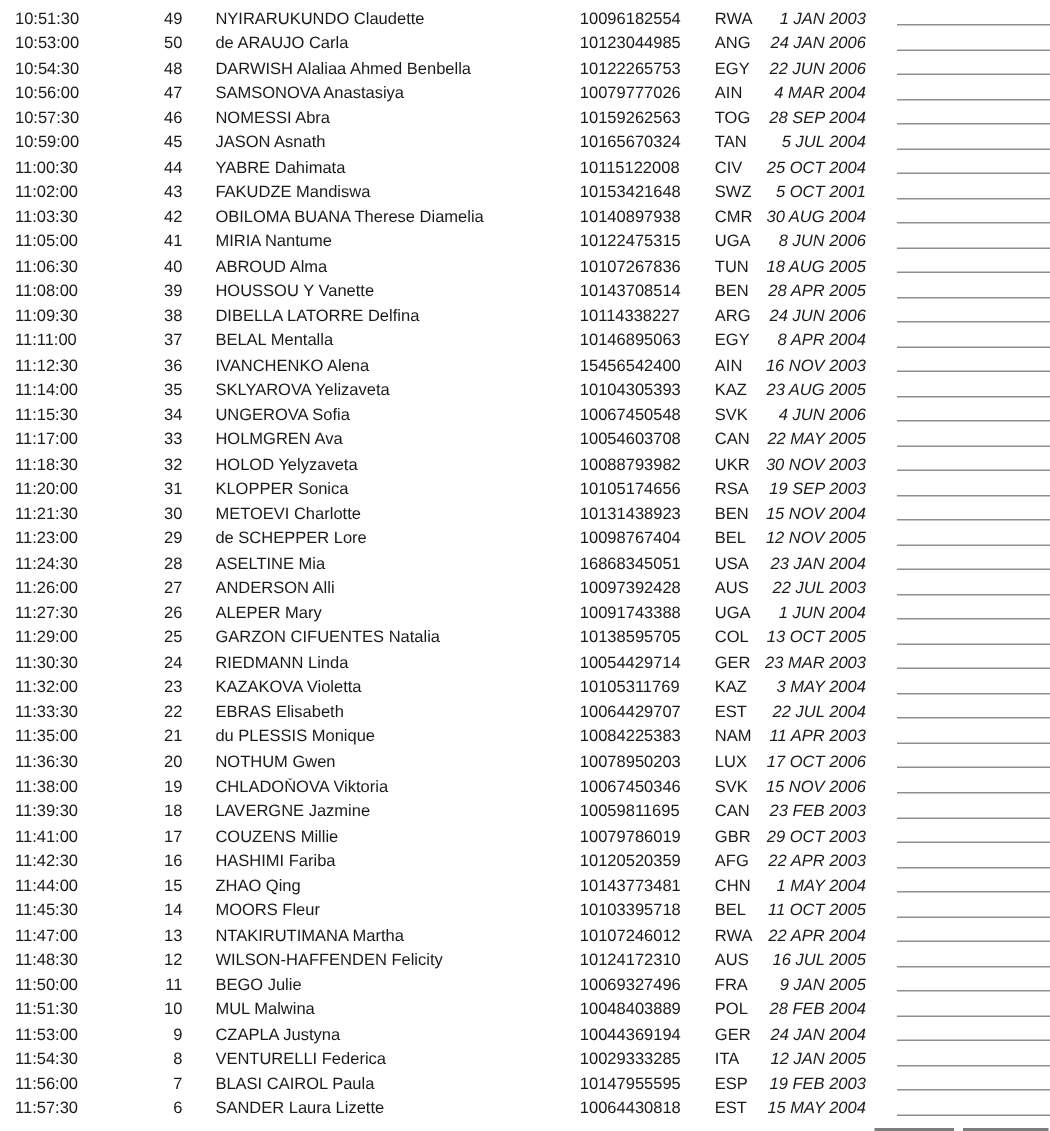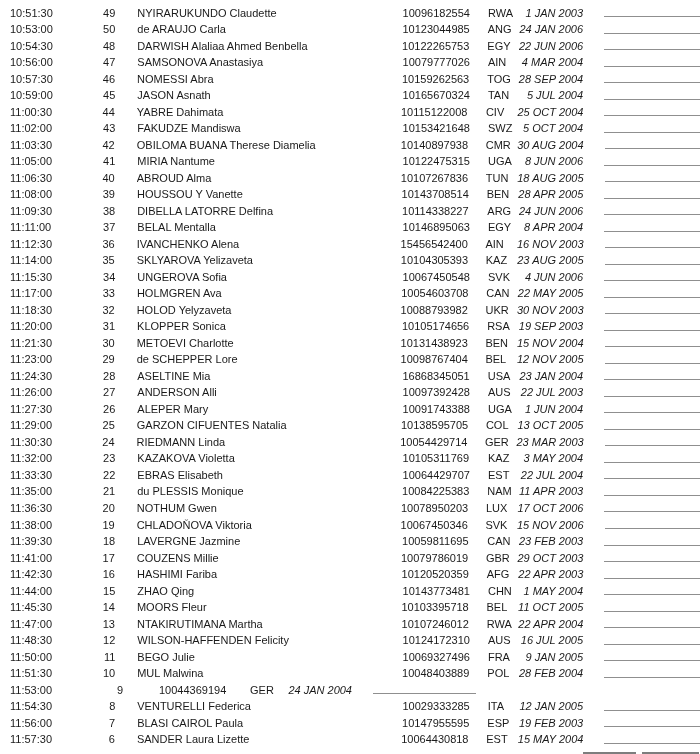--- a/index.html
+++ b/index.html
@@ -21,21 +21,21 @@
   }
   .row {
     display: flex;
     align-items: flex-end;
     height: 16.53px;
     white-space: nowrap;
   }
   .c-time   { margin-left: 10px; width: 52px; }
   .c-bib    { width: 61px; text-align: right; }
   .c-name   { margin-left: 22px; width: 246px; overflow: hidden; }
-  .c-id     { width: 83px; margin-left: 36px; }
+  .c-id     { width: 83px; }
   .c-noc    { margin-left: 8px; width: 34px; }
   .c-dob    { width: 68px; text-align: right; font-style: italic; }
   .c-line   {
     margin-left: 21px;
     width: 103px;
     height: 2px;
     align-self: flex-end;
     margin-bottom: 1.5px;
     border-bottom: 1px solid #8f8f8f;
   }
@@ -114,21 +114,21 @@
       <span class="c-noc">CIV</span>
       <span class="c-dob">25 OCT 2004</span>
       <span class="c-line"></span>
     </div>
     <div class="row">
       <span class="c-time">11:02:00</span>
       <span class="c-bib">43</span>
       <span class="c-name">FAKUDZE Mandiswa</span>
       <span class="c-id">10153421648</span>
       <span class="c-noc">SWZ</span>
-      <span class="c-dob">5 OCT 2004</span>
+      <span class="c-dob">5 OCT 2001</span>
       <span class="c-line"></span>
     </div>
     <div class="row">
       <span class="c-time">11:03:30</span>
       <span class="c-bib">42</span>
       <span class="c-name">OBILOMA BUANA Therese Diamelia</span>
       <span class="c-id">10140897938</span>
       <span class="c-noc">CMR</span>
       <span class="c-dob">30 AUG 2004</span>
       <span class="c-line"></span>
@@ -417,20 +417,21 @@
       <span class="c-bib">10</span>
       <span class="c-name">MUL Malwina</span>
       <span class="c-id">10048403889</span>
       <span class="c-noc">POL</span>
       <span class="c-dob">28 FEB 2004</span>
       <span class="c-line"></span>
     </div>
     <div class="row">
       <span class="c-time">11:53:00</span>
       <span class="c-bib">9</span>
+      <span class="c-name">CZAPLA Justyna</span>
       <span class="c-id">10044369194</span>
       <span class="c-noc">GER</span>
       <span class="c-dob">24 JAN 2004</span>
       <span class="c-line"></span>
     </div>
     <div class="row">
       <span class="c-time">11:54:30</span>
       <span class="c-bib">8</span>
       <span class="c-name">VENTURELLI Federica</span>
       <span class="c-id">10029333285</span>

